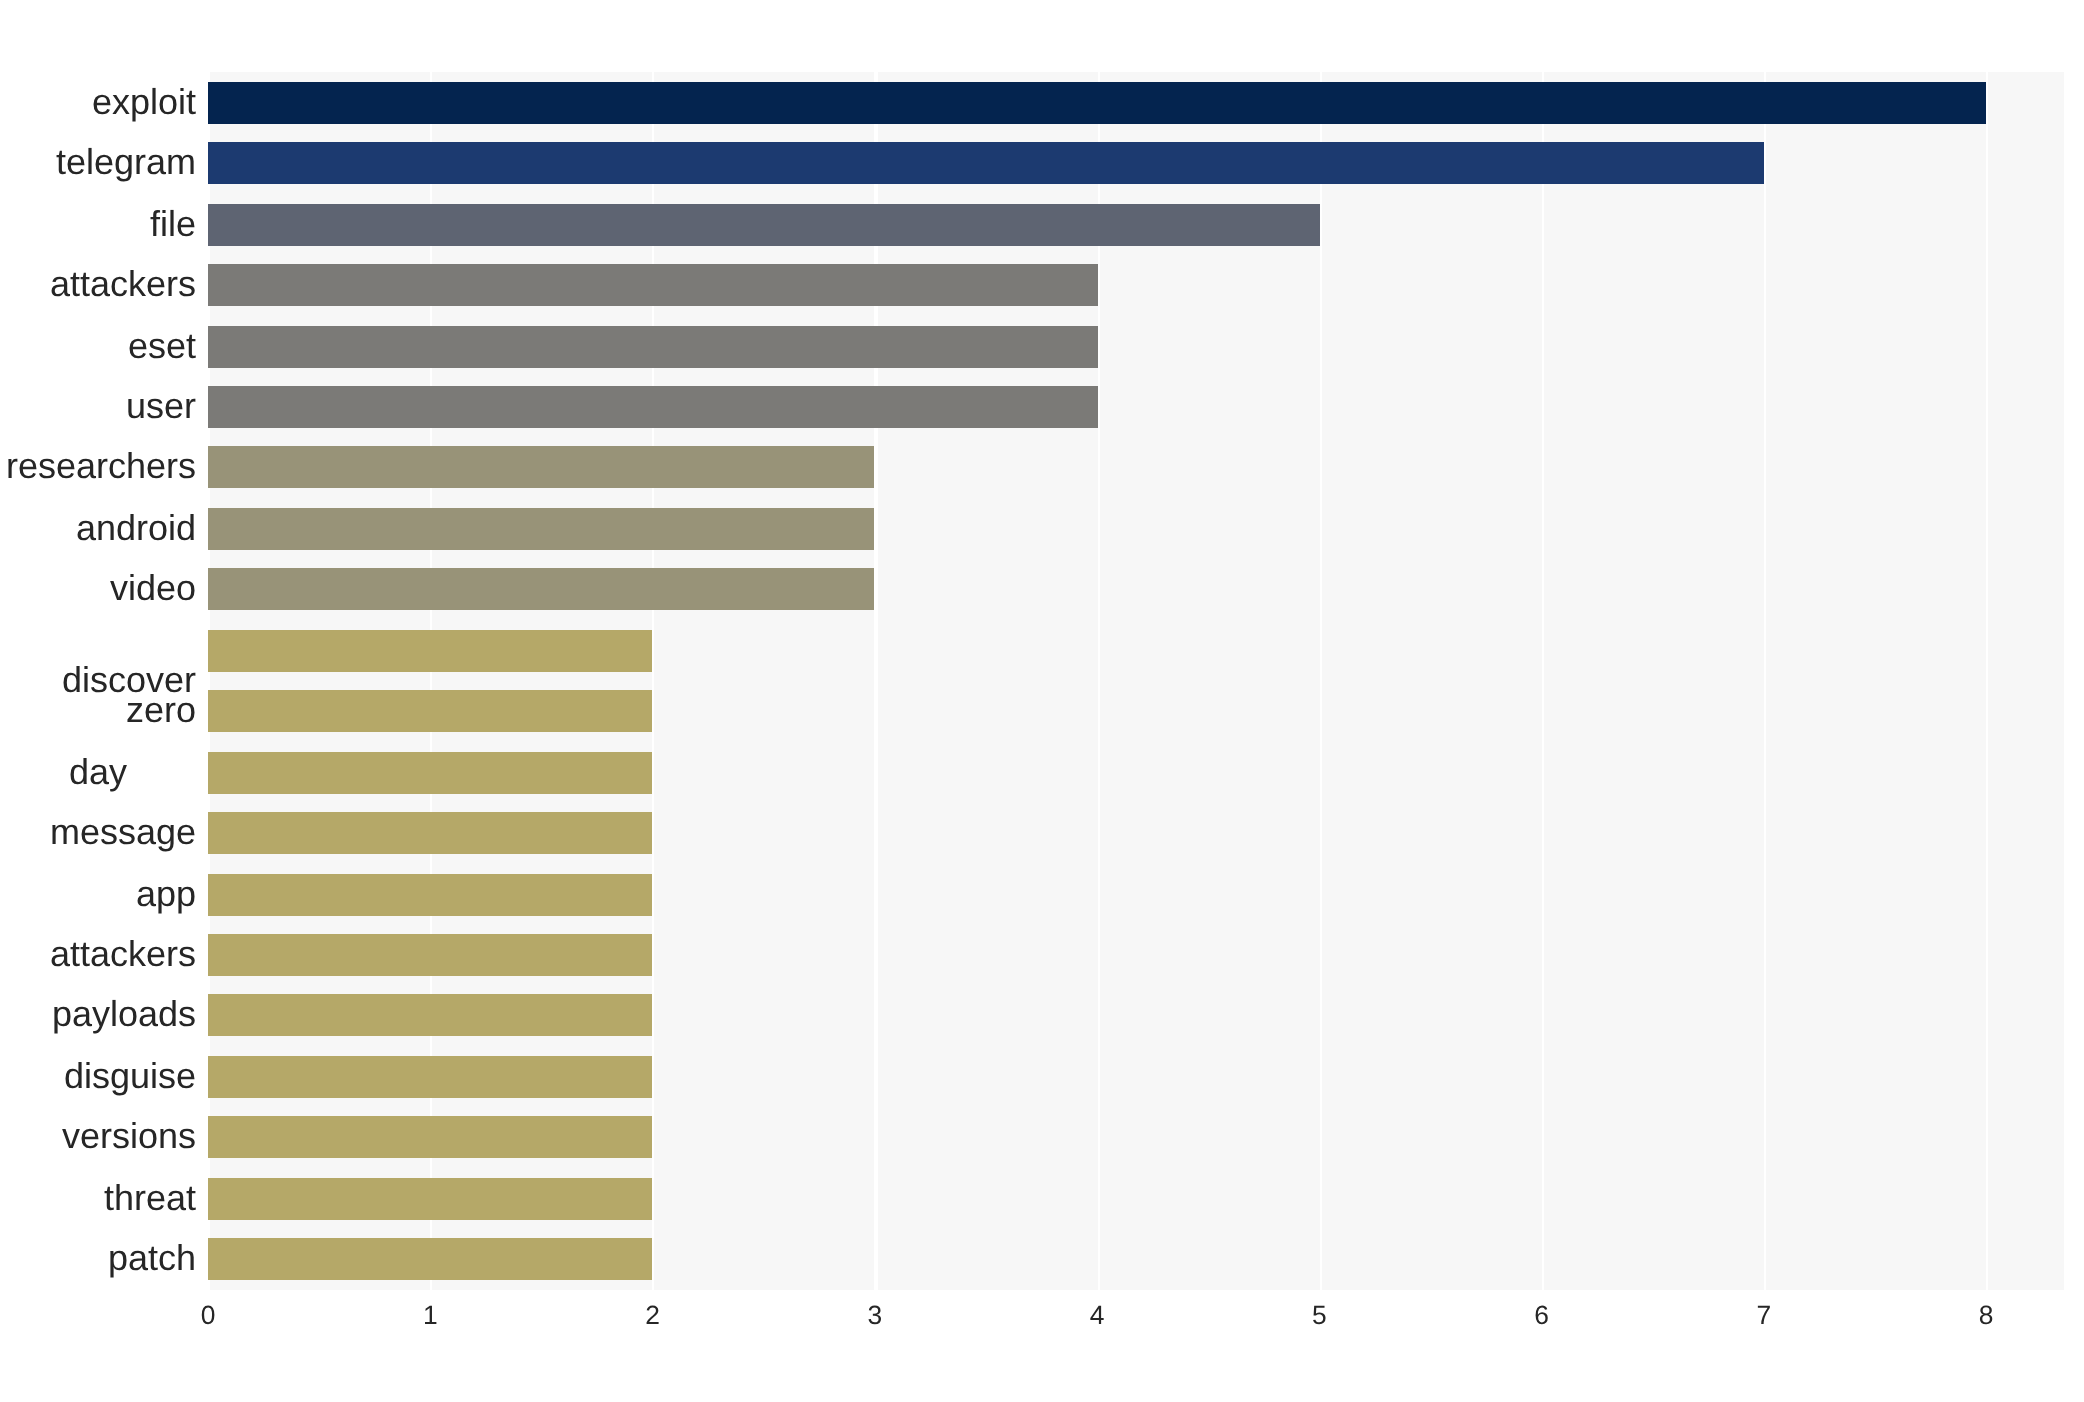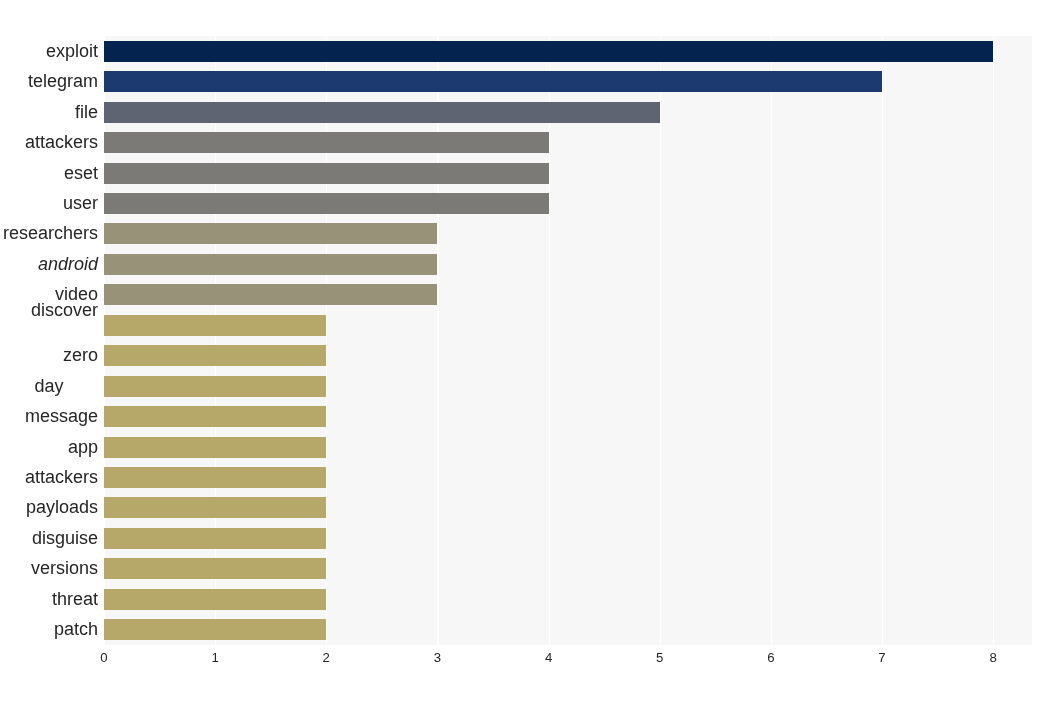--- a/index.html
+++ b/index.html
@@ -145,23 +145,23 @@
   </div>
 
   <div id="ylabels">
       <div class="ylabel" style="top: 7.725px;">exploit</div>
       <div class="ylabel" style="top: 38.175px;">telegram</div>
       <div class="ylabel" style="top: 68.625px;">file</div>
       <div class="ylabel" style="top: 99.075px;">attackers</div>
       <div class="ylabel" style="top: 129.525px;">eset</div>
       <div class="ylabel" style="top: 159.975px;">user</div>
       <div class="ylabel" style="top: 190.425px;">researchers</div>
-      <div class="ylabel" style="top: 220.875px; font-style: italic;">android</div>
+      <div class="ylabel" style="top: 220.875px;">android</div>
       <div class="ylabel" style="top: 251.325px; text-align: right;">video</div>
-      <div class="ylabel" style="top: 267px;">discover</div>
+      <div class="ylabel" style="top: 297px;">discover</div>
       <div class="ylabel" style="top: 312.225px;">zero</div>
       <div class="ylabel" style="top: 342.675px; text-align: center;">day</div>
       <div class="ylabel" style="top: 373.125px;">message</div>
       <div class="ylabel" style="top: 403.575px;">app</div>
       <div class="ylabel" style="top: 434.025px;">attackers</div>
       <div class="ylabel" style="top: 464.475px; margin-left: 19px;">payloads</div>
       <div class="ylabel" style="top: 494.925px;">disguise</div>
       <div class="ylabel" style="top: 525.375px;">versions</div>
       <div class="ylabel" style="top: 555.825px; margin-left: 33px;">threat</div>
       <div class="ylabel" style="top: 586.275px;">patch</div>

